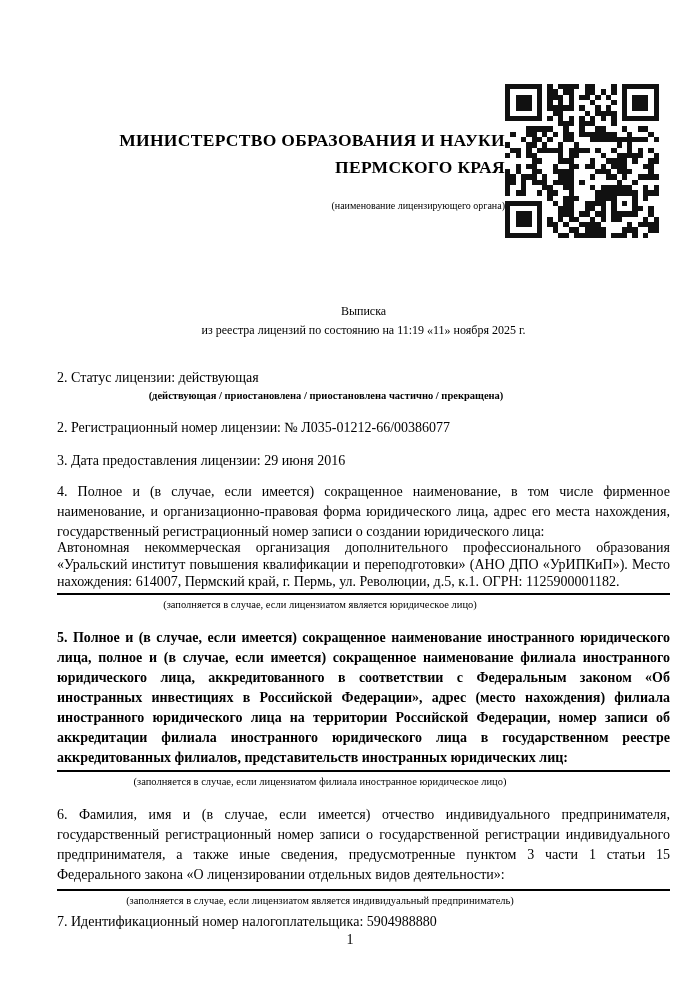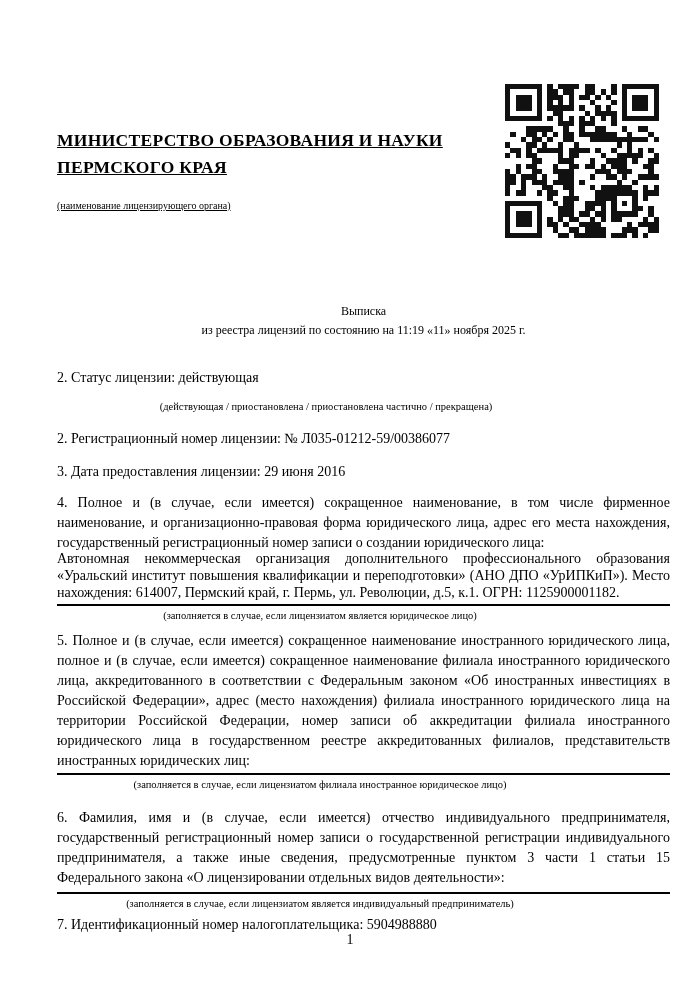--- a/index.html
+++ b/index.html
@@ -5,43 +5,43 @@
   html, body { margin:0; padding:0; background:#fff; }
   .page {
     width:700px; height:989px; position:relative; background:#ffffff;
     font-family:"Liberation Serif","DejaVu Serif",serif; color:#000;
     overflow:hidden; margin:0 auto;
   }
   .content { padding:0 30px 0 57px; }
 
   
   .header { display:flex; align-items:flex-start; padding-top:84px; }
-  .ministry-block { flex:1; text-align:left; padding-top:43px;text-decoration:underline; }
+  .ministry-block { flex:1; text-align:right; padding-top:43px; }
   .ministry-name { font-weight:bold; font-size:17.5px; line-height:27px; letter-spacing:0.3px; }
   .ministry-caption { font-size:10px; line-height:14px; margin-top:18px; }
   .qr { width:154px; height:154px; margin-right:11px; flex:0 0 auto; }
 
   
   .doc-title { text-align:center; margin-top:64px; font-size:12px; line-height:19px; }
 
   
   .item { font-size:14px; line-height:20px; margin:0; }
   .justify { text-align:justify; }
   .value { line-height:17px; margin-top:-3px; }
   .caption { font-size:10.5px; line-height:14px; text-align:center; }
-  .caption-status { margin-top:12px; margin-right:75px; }
+  .caption-status { margin-top:1px; margin-right:75px;font-weight:bold; }
   .caption-field { margin-top:3px; margin-right:87px; }
   .rule { border-top:2px solid #000; height:0; }
 
   .mt-item1 { margin-top:28px; }
   .mt-item2 { margin-top:15px; }
   .mt-item3 { margin-top:13px; }
   .mt-item4 { margin-top:11px; }
   .rule-4 { margin-top:3px; }
-  .mt-item5 { margin-top:8px; }
+  .mt-item5 { margin-top:16px;font-weight:bold; }
   .rule-5 { margin-top:2px; }
   .mt-item6 { margin-top:16px; }
   .rule-6 { margin-top:4px; }
   .mt-item7 { margin-top:4px; }
 
   .page-number {
     position:absolute; bottom:40px; left:0; width:100%;
     text-align:center; font-size:14px; line-height:18px;
   }
 </style>
@@ -500,21 +500,21 @@
     </div>
 
     <div class="doc-title">
       <div>Выписка</div>
       <div>из реестра лицензий по состоянию на 11:19 «11» ноября 2025 г.</div>
     </div>
 
     <p class="item mt-item1">2. Статус лицензии: действующая</p>
     <div class="caption caption-status">(действующая / приостановлена / приостановлена частично / прекращена)</div>
 
-    <p class="item mt-item2">2. Регистрационный номер лицензии: № Л035-01212-59/00386077</p>
+    <p class="item mt-item2">2. Регистрационный номер лицензии: № Л035-01212-66/00386077</p>
 
     <p class="item mt-item3">3. Дата предоставления лицензии: 29 июня 2016</p>
 
     <p class="item justify mt-item4">4. Полное и (в случае, если имеется) сокращенное наименование, в том числе фирменное наименование, и организационно-правовая форма юридического лица, адрес его места нахождения, государственный регистрационный номер записи о создании юридического лица:</p>
     <p class="item justify value">Автономная некоммерческая организация дополнительного профессионального образования «Уральский институт повышения квалификации и переподготовки» (АНО ДПО «УрИПКиП»). Место нахождения: 614007, Пермский край, г. Пермь, ул. Революции, д.5, к.1. ОГРН: 1125900001182.</p>
     <div class="rule rule-4"></div>
     <div class="caption caption-field">(заполняется в случае, если лицензиатом является юридическое лицо)</div>
 
     <p class="item justify mt-item5">5. Полное и (в случае, если имеется) сокращенное наименование иностранного юридического лица, полное и (в случае, если имеется) сокращенное наименование филиала иностранного юридического лица, аккредитованного в соответствии с Федеральным законом «Об иностранных инвестициях в Российской Федерации», адрес (место нахождения) филиала иностранного юридического лица на территории Российской Федерации, номер записи об аккредитации филиала иностранного юридического лица в государственном реестре аккредитованных филиалов, представительств иностранных юридических лиц:</p>
     <div class="rule rule-5"></div>

